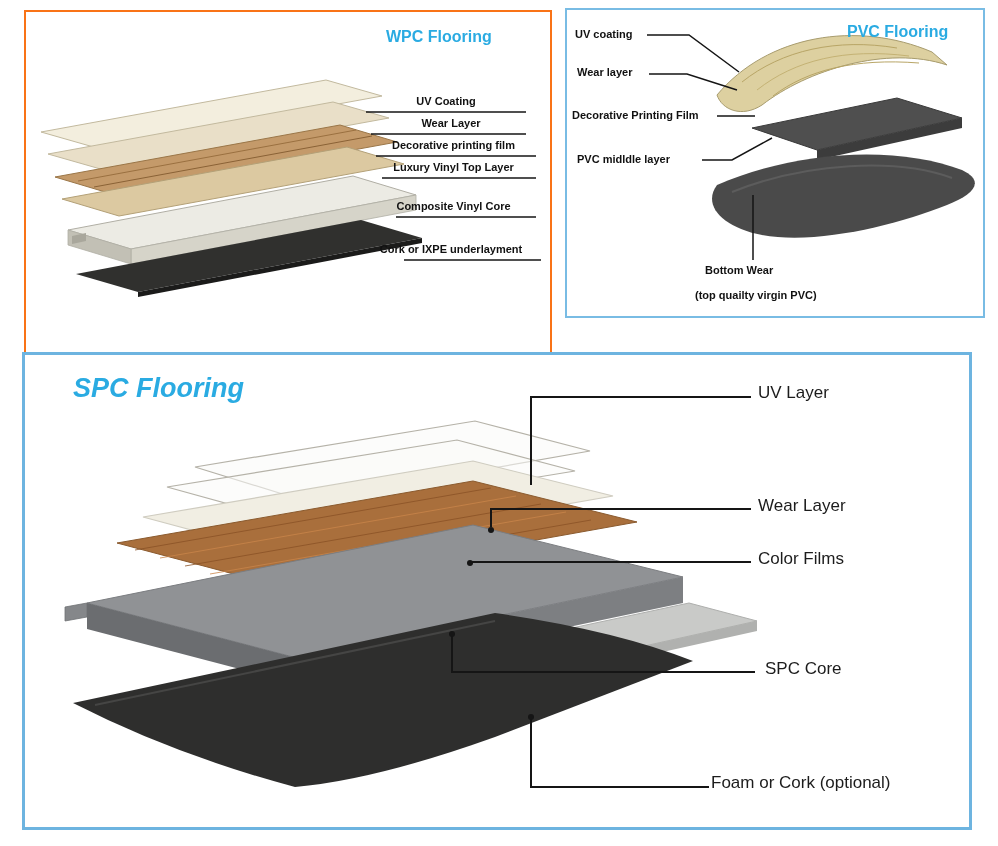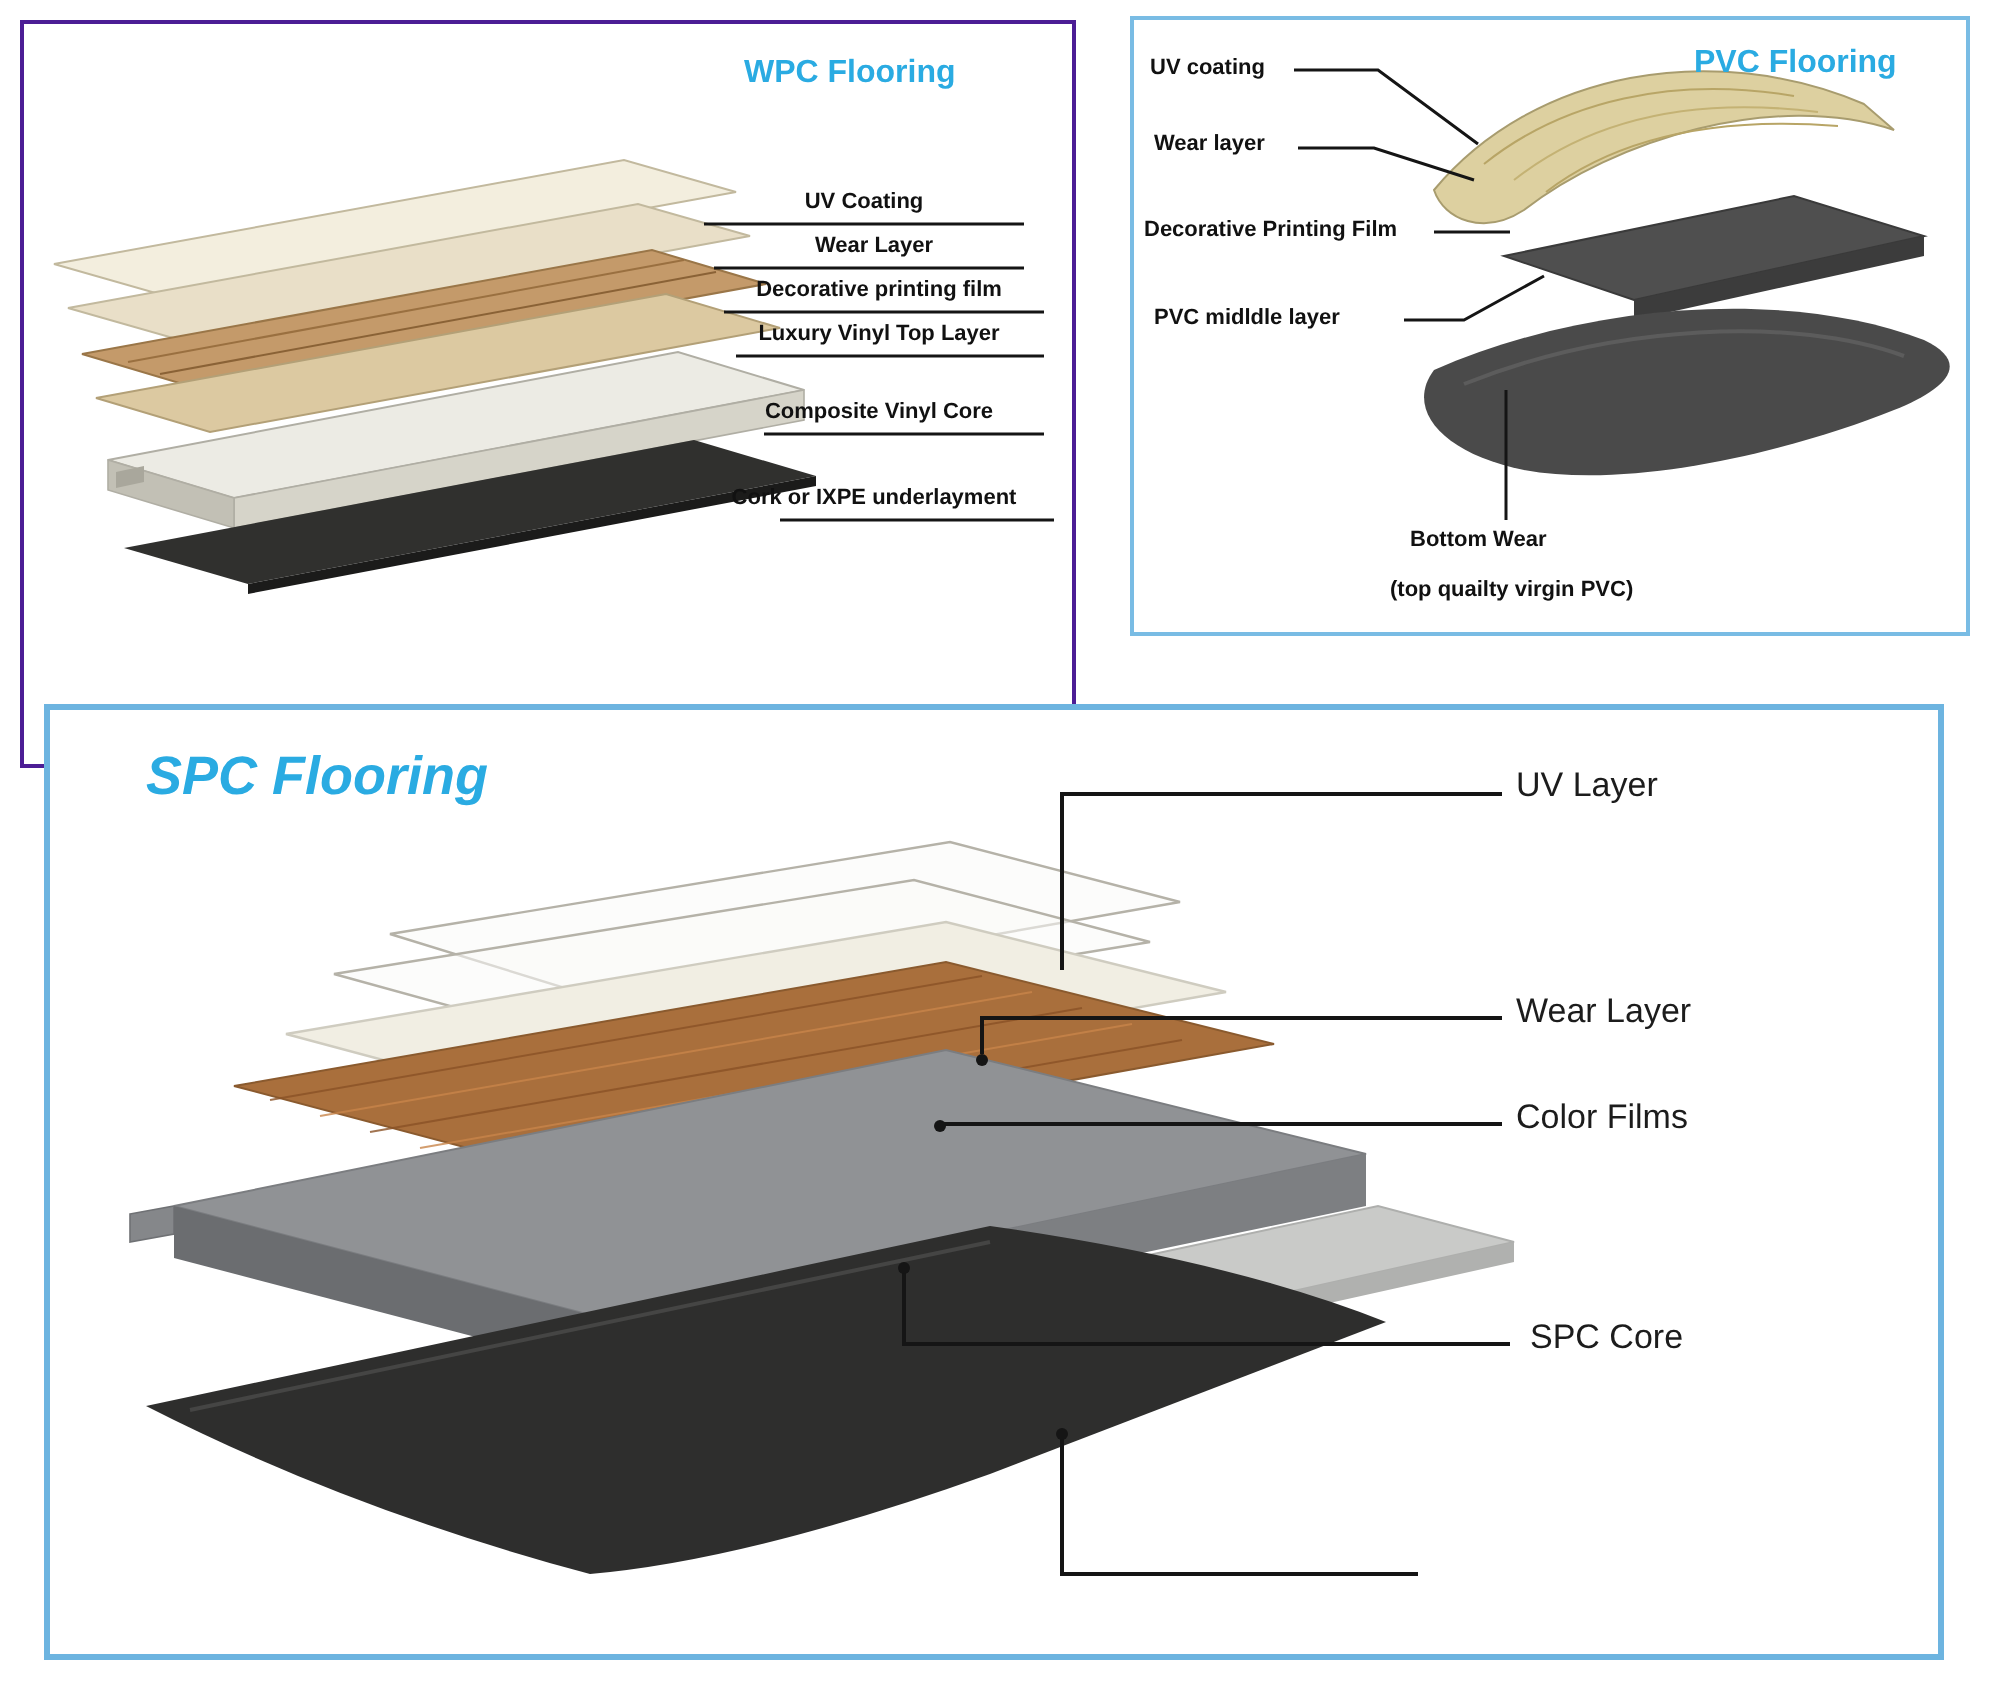--- a/index.html
+++ b/index.html
@@ -3,21 +3,21 @@
 <meta charset="utf-8">
 <style>
   * { margin:0; padding:0; box-sizing:border-box; }
   html,body { width:998px; height:846px; background:#ffffff;
               font-family:"Liberation Sans", sans-serif; }
   body { position:relative; overflow:hidden; }
 
   .panel { position:absolute; background:#fff; }
   .panel svg { position:absolute; left:0; top:0; }
 
-  #wpc-panel { left:10px;  top:10px;  width:528px; height:374px; border:2px solid #4c1d95; }
+  #wpc-panel { left:24px;  top:10px;  width:528px; height:374px; border:2px solid #f97316; }
   #pvc-panel { left:565px; top:8px;   width:420px; height:310px; border:2px solid #79bce4; }
   #spc-panel { left:22px;  top:352px; width:950px; height:478px; border:3px solid #6db4e0; }
 
   .title { position:absolute; color:#2aabe2; font-weight:bold; white-space:nowrap; }
   #wpc-title { left:360px; top:16px; font-size:16px; }
   #pvc-title { left:280px; top:13px; font-size:16px; }
   #spc-title { left:48px;  top:18px; font-size:27px;font-style:italic; }
 
   .lbl { position:absolute; color:#111; white-space:nowrap; }
 
@@ -183,13 +183,14 @@
       <circle cx="427" cy="279" r="3" fill="#151515" stroke="none"></circle>
       <polyline points="684,432 506,432 506,364"></polyline>
       <circle cx="506" cy="362" r="3" fill="#151515" stroke="none"></circle>
     </g>
   </svg>
   <h2 class="title" id="spc-title">SPC Flooring</h2>
   <div class="lbl spc-lbl" id="spc-l0">UV Layer</div>
   <div class="lbl spc-lbl" id="spc-l1">Wear Layer</div>
   <div class="lbl spc-lbl" id="spc-l2">Color Films</div>
   <div class="lbl spc-lbl" id="spc-l3">SPC Core</div>
+  <div class="lbl spc-lbl" id="spc-l4">Foam or Cork (optional)</div>
 </section>
 
 </body></html>

